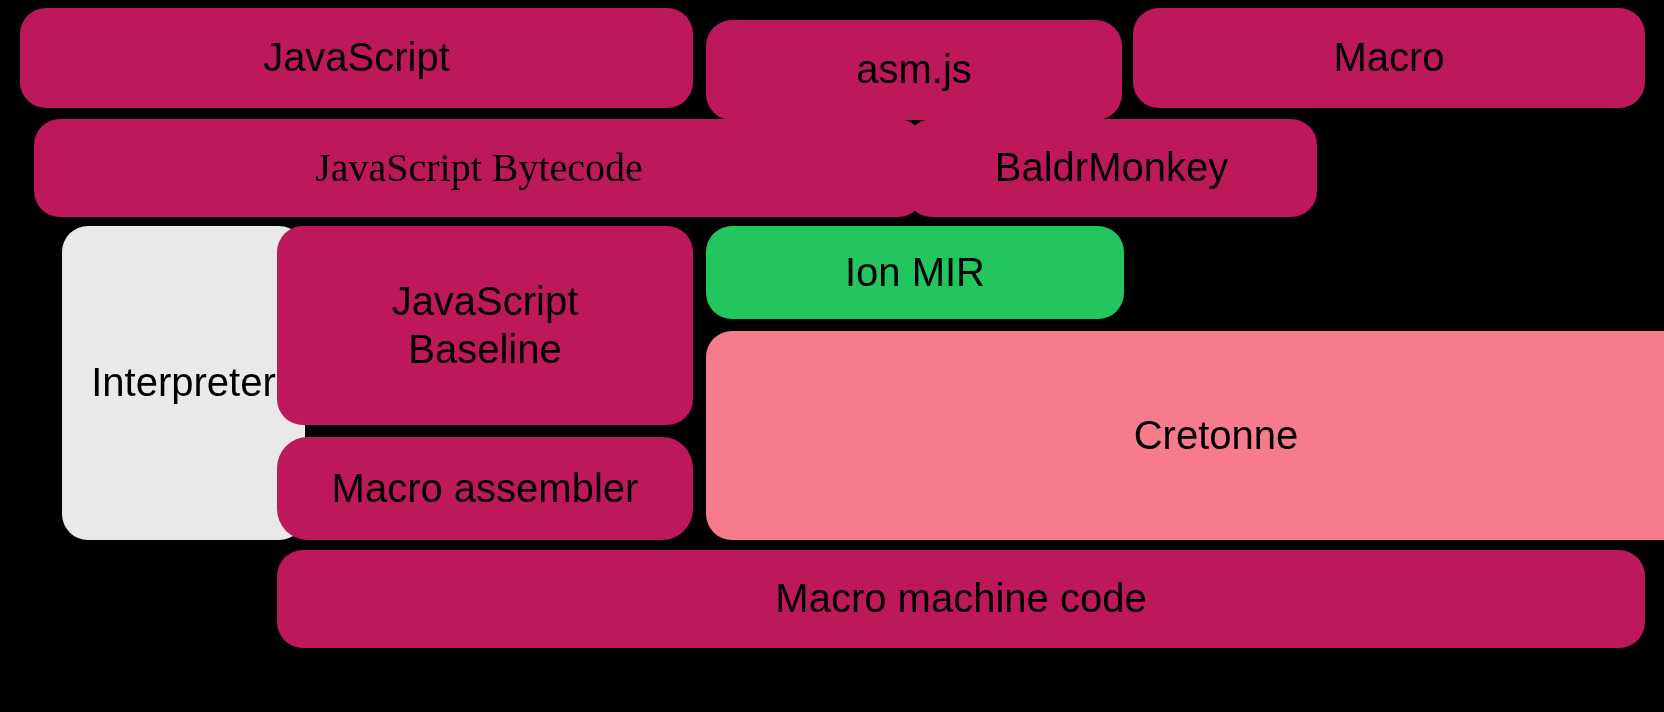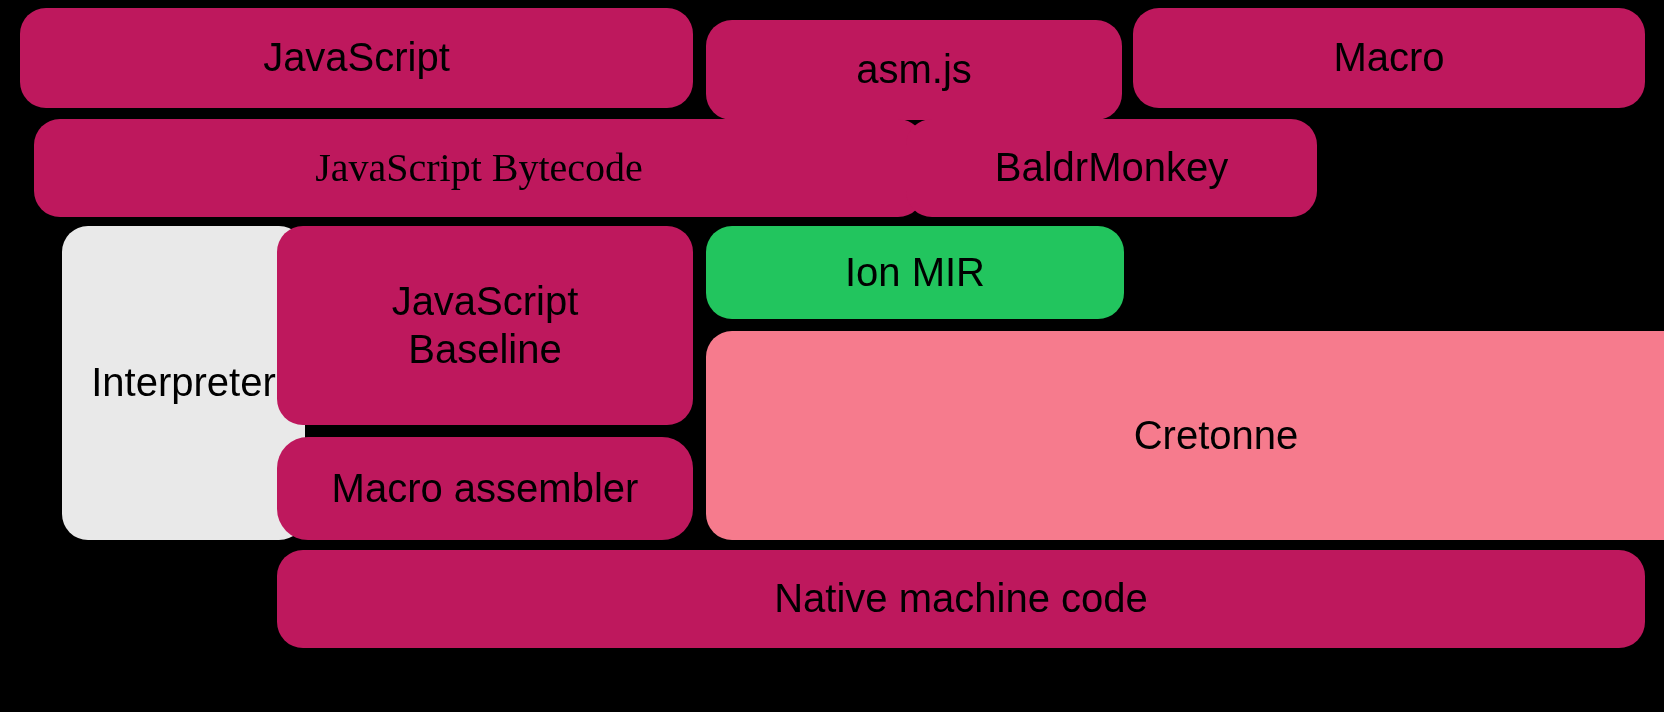--- a/index.html
+++ b/index.html
@@ -43,14 +43,14 @@
     <div class="node white" style="left: 706px; top: 8px; width: 416px; height: 100px; margin-top: 12px;"><span>asm.js</span></div>
     <div class="node white" style="left: 1133px; top: 8px; width: 512px; height: 100px;"><span>Macro</span></div>
     <div class="node white" style="left: 34px; top: 119px; width: 890px; height: 98px; font-family: Liberation Serif, serif;"><span>JavaScript Bytecode</span></div>
     <div class="node white" style="left: 906px; top: 119px; width: 411px; height: 98px;"><span>BaldrMonkey</span></div>
     <div class="node grey" style="left: 20px; top: 226px; width: 243px; height: 314px; margin-left: 42px;"><span>Interpreter</span></div>
     <div class="node white" style="left: 277px; top: 226px; width: 416px; height: 199px;"><span>JavaScript
 Baseline</span></div>
     <div class="node green" style="left: 706px; top: 226px; width: 418px; height: 93px;"><span>Ion MIR</span></div>
     <div class="node white" style="left: 277px; top: 437px; width: 416px; height: 103px; border-radius: 31px;"><span>Macro assembler</span></div>
     <div class="node pink" style="left: 706px; top: 331px; width: 1020px; height: 209px;"><span>Cretonne</span></div>
-    <div class="node white" style="left: 277px; top: 550px; width: 1368px; height: 98px;"><span>Native machine code</span></div>
+    <div class="node white" style="left: 277px; top: 550px; width: 1368px; height: 98px;"><span>Macro machine code</span></div>
   </div>
 
 </body></html>

